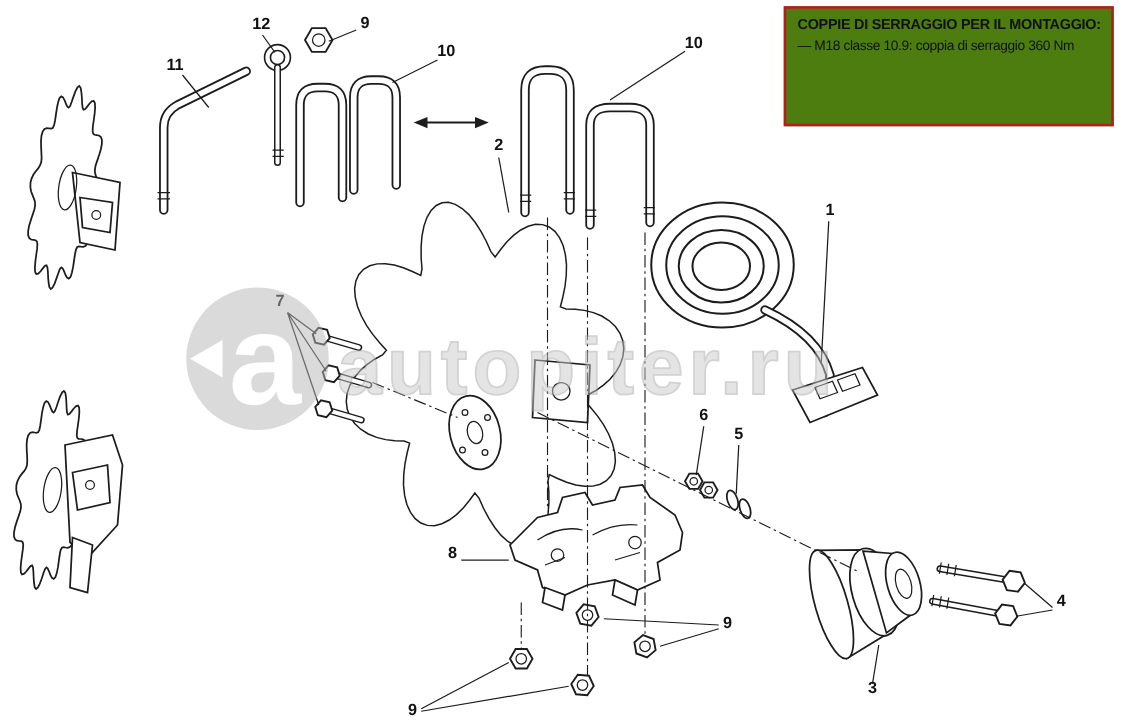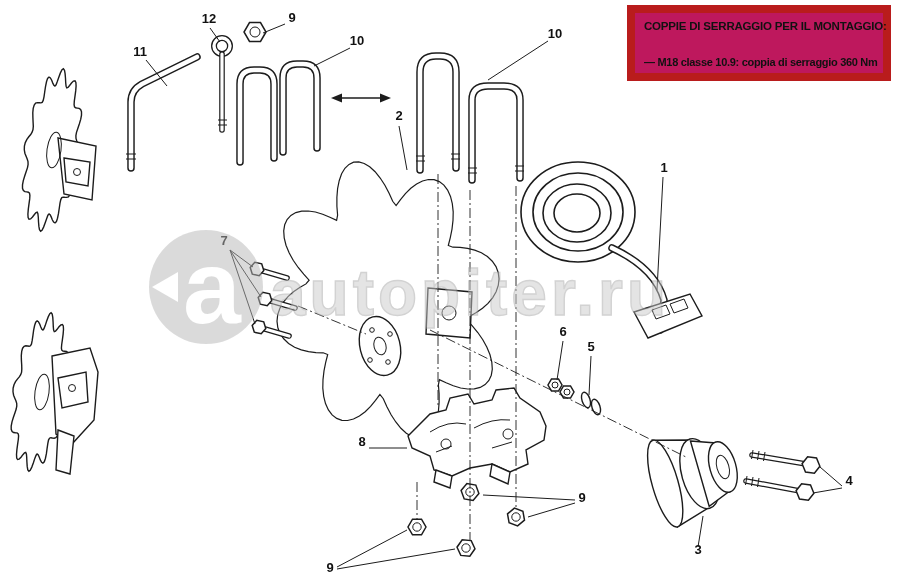--- a/index.html
+++ b/index.html
@@ -2,24 +2,24 @@
 <html><head>
 <meta charset="utf-8">
 <style>
   *{box-sizing:border-box}
   html,body{margin:0;padding:0;background:#fff}
   body{font-family:"Liberation Sans",sans-serif}
   .stage{position:relative;width:898px;height:577px;background:#fff;overflow:hidden}
   .stage > svg{position:absolute;left:0;top:0}
 
   
-  .torque-box{position:absolute;left:627px;top:5px;width:264px;height:76px;
-    border:8px solid #b91c1c;background:#be185d;padding:7px 9px;color:#111}
+  .torque-box{position:absolute;left:627px;top:5px;width:264px;height:96px;
+    border:2px solid #b91c1c;background:#4d7c0f;padding:7px 9px;color:#111}
   .torque-title{font-size:11.5px;font-weight:bold;letter-spacing:-.2px;white-space:nowrap}
-  .torque-line{font-size:11px;font-weight:bold;letter-spacing:-.3px;margin-top:24px;white-space:nowrap}
+  .torque-line{font-size:11px;font-weight:normal;letter-spacing:-.3px;margin-top:5px;white-space:nowrap}
 
   
   .ln{stroke:#1c1c1c;fill:none;stroke-width:1.6}
   .thin{stroke:#1c1c1c;fill:none;stroke-width:1}
   .fillw{fill:#fff;stroke:#1c1c1c;stroke-width:1.4}
   .rod-o{fill:none;stroke:#1c1c1c;stroke-width:7.5;stroke-linecap:round;stroke-linejoin:round}
   .rod-i{fill:none;stroke:#fff;stroke-width:4.6;stroke-linecap:round;stroke-linejoin:round}
   .rod-o-sm{fill:none;stroke:#1c1c1c;stroke-width:5.6;stroke-linecap:round;stroke-linejoin:round}
   .rod-i-sm{fill:none;stroke:#fff;stroke-width:3.2;stroke-linecap:round;stroke-linejoin:round}
   .dash{stroke:#1c1c1c;stroke-width:.9;fill:none;stroke-dasharray:10 3 2 3}

